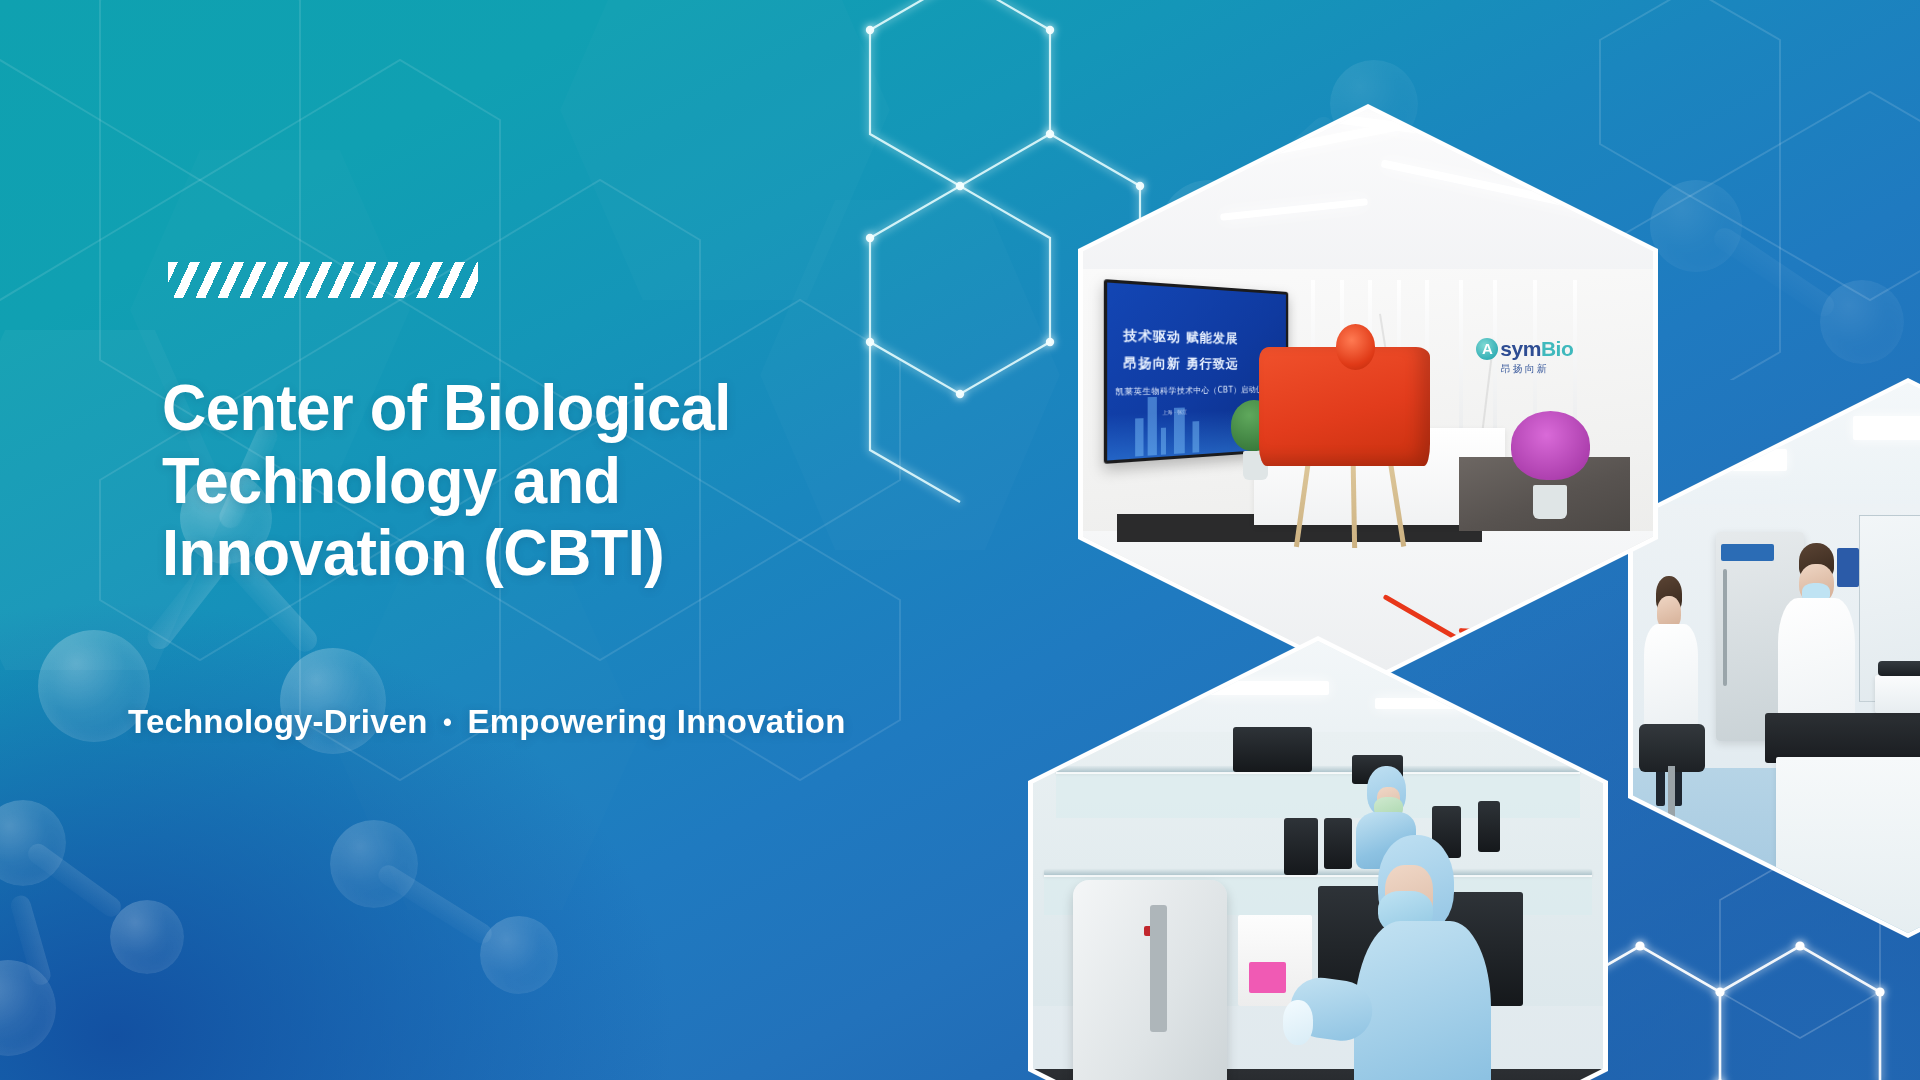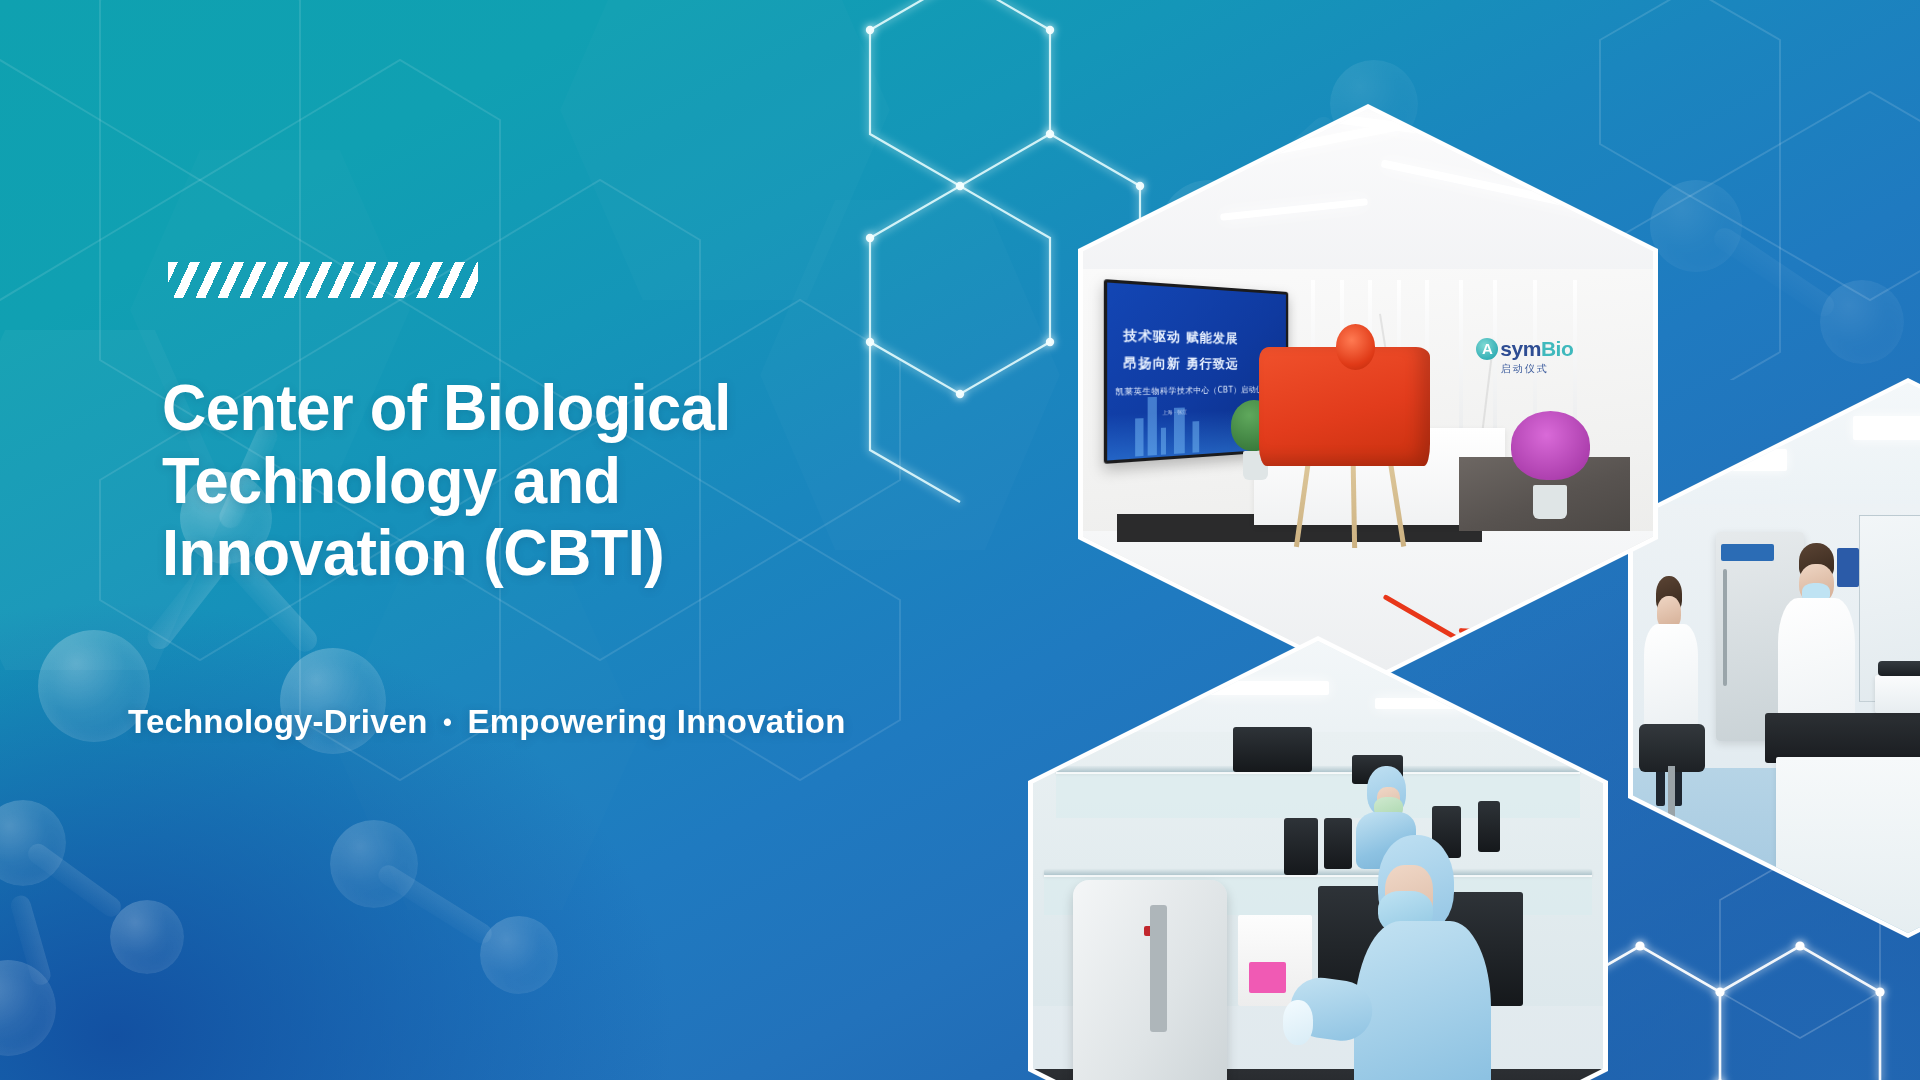--- a/index.html
+++ b/index.html
@@ -531,21 +531,21 @@
           <div class="tv-line1">技术驱动 赋能发展</div>
           <div class="tv-line2">昂扬向新 勇行致远</div>
           <div class="tv-line3">凯莱英生物科学技术中心（CBT）启动仪式</div>
           <div class="tv-line4">上海 · 张江</div>
         </div>
 
         <div class="lob-logo">
           <span class="mark">
             <b>A</b>
           </span><span class="word"><span>sym</span><i>Bio</i></span>
-          <span class="cn">启动仪式</span>
+          <span class="cn">昂扬向新</span>
         </div>
 
         <div class="lob-counter"></div>
         <div class="lob-marble"></div>
 
         <div class="plant green" style="left:26%; bottom:40%; width:8%;  height:9%;"></div>
         <div class="pot" style="left:28%; bottom:35%; width:4.5%; height:5%;"></div>
         <div class="plant orchid" style="left:75%; bottom:35%; width:14%; height:12%;"></div>
         <div class="pot" style="left:79%; bottom:28%; width:6%;  height:6%;"></div>
 

